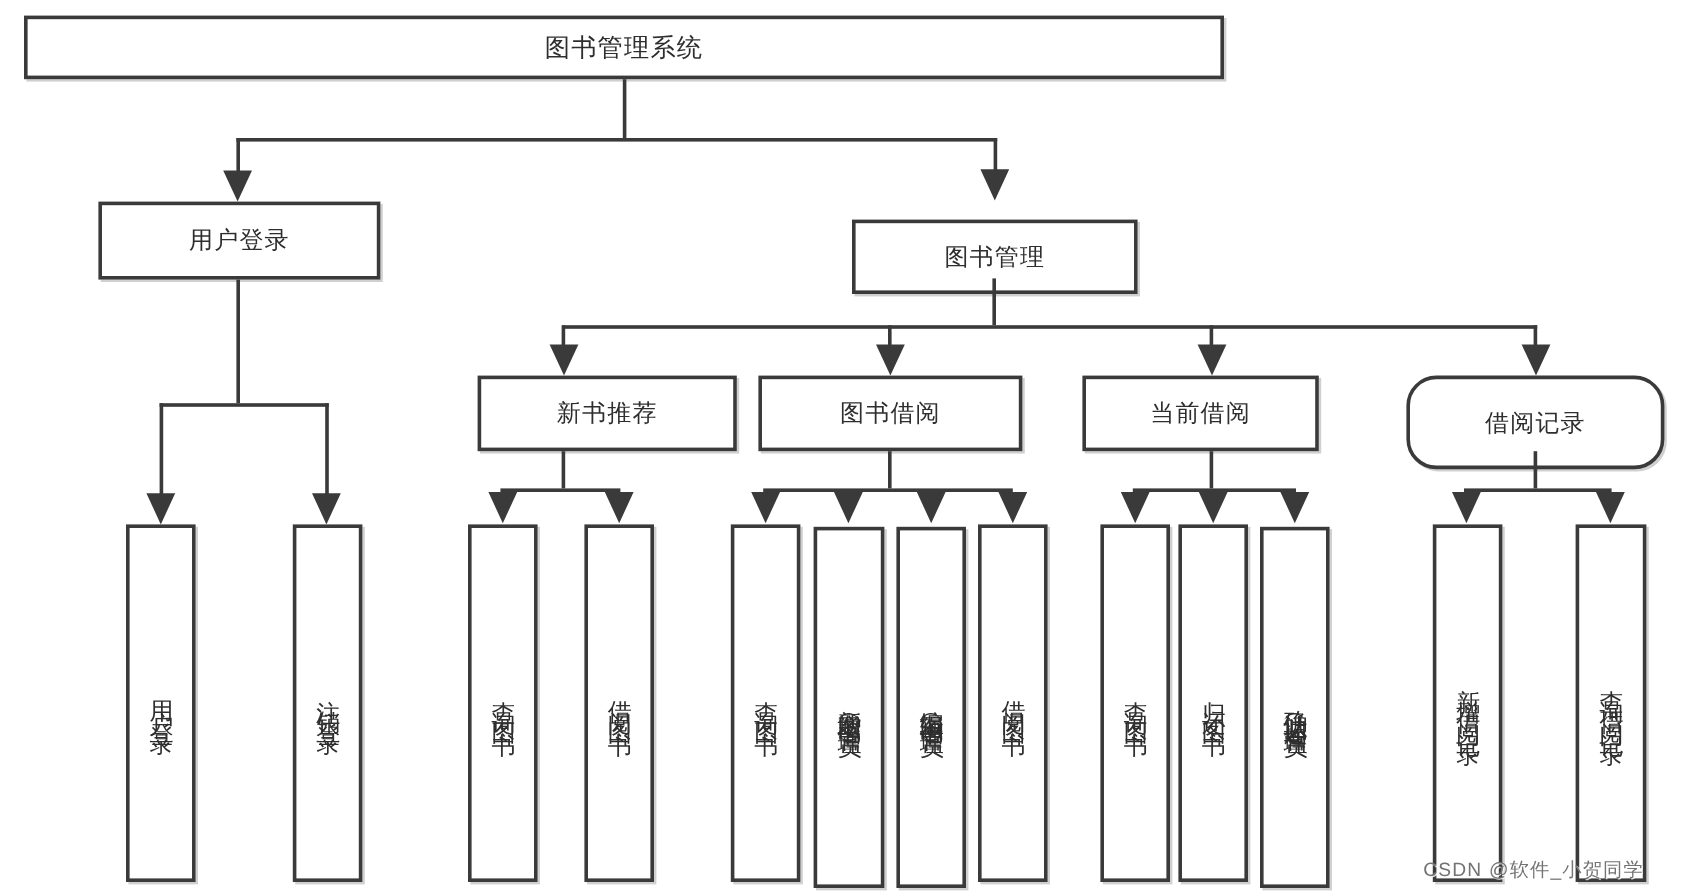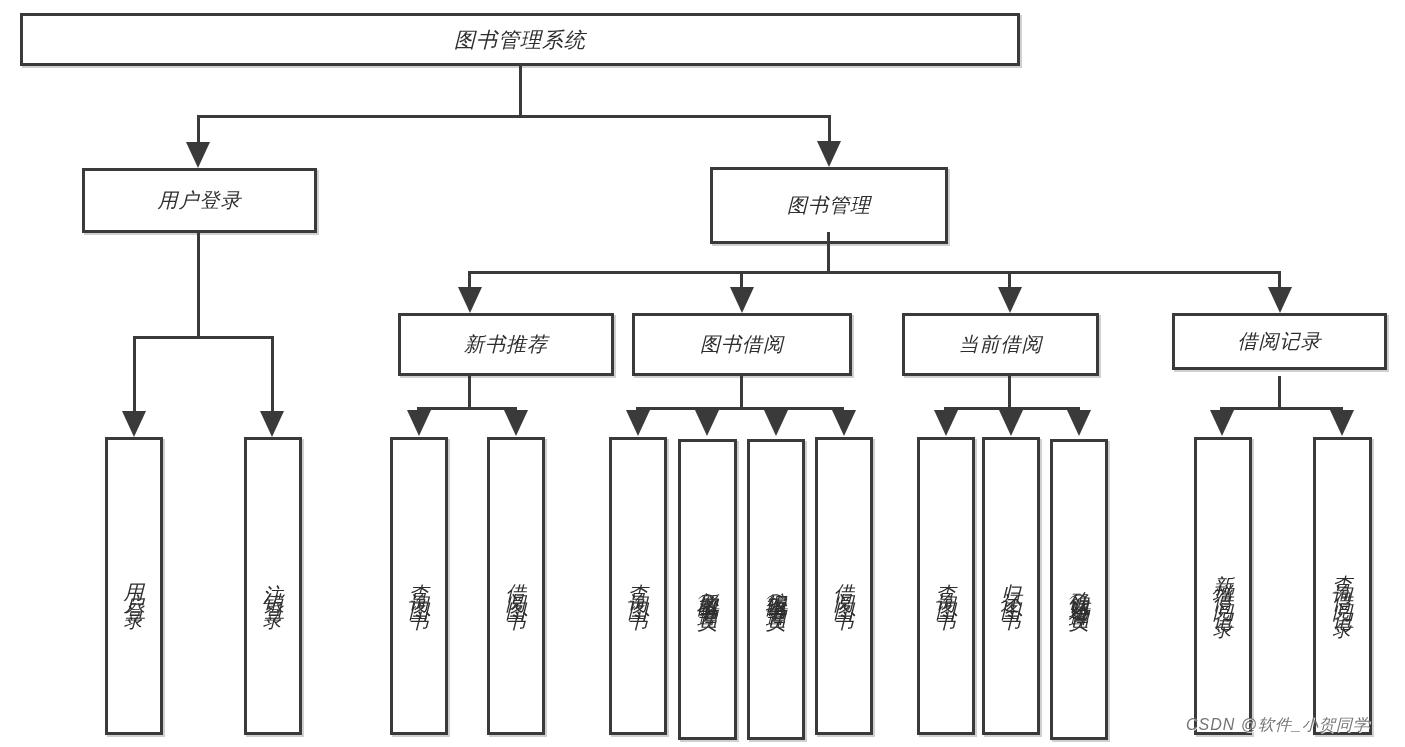--- a/index.html
+++ b/index.html
@@ -1,18 +1,18 @@
 <!DOCTYPE html>
 <html><head>
 <meta charset="utf-8">
 <style>
   html,body{margin:0;padding:0;background:#ffffff;}
   #canvas{
     position:relative;width:1405px;height:747px;background:#ffffff;
-    font-family:"Liberation Sans","DejaVu Sans",sans-serif;color:#2e2e2e;overflow:hidden;font-style:italic;
+    font-family:"Liberation Sans","DejaVu Sans",sans-serif;color:#2e2e2e;overflow:hidden;
   }
   .box{
     position:absolute;box-sizing:border-box;border:3px solid #3a3a3a;background:#ffffff;
     display:flex;align-items:center;justify-content:center;
     box-shadow:2px 2px 0 rgba(120,120,120,0.35);
   }
   .hbox{font-size:20px;letter-spacing:1px;}
   .rootbox{font-size:21px;}
   .vbox{
     writing-mode:vertical-rl;text-orientation:mixed;
@@ -44,21 +44,21 @@
   <div class="vline" style="left:519px;top:66px;height:49px;"></div>
   <div class="hline" style="left:197px;top:115px;width:634px;"></div>
   <div class="vline" style="left:197px;top:115px;height:32px;"></div>
   <div class="arrowhead" style="left:186px;top:142px;"></div>
   <div class="vline" style="left:828px;top:115px;height:31px;"></div>
   <div class="arrowhead" style="left:817px;top:141px;"></div>
 
   <div class="box hbox" style="left:82px;top:168px;width:235px;height:65px;">
     <span>用户登录</span>
   </div>
-  <div class="box hbox" style="left:710px;top:167px;width:238px;height:77px;">
+  <div class="box hbox" style="left:710px;top:183px;width:238px;height:62px;">
     <span>图书管理</span>
   </div>
 
   <div class="vline" style="left:197px;top:233px;height:103px;"></div>
   <div class="hline" style="left:133px;top:336px;width:141px;"></div>
   <div class="vline" style="left:133px;top:336px;height:77px;"></div>
   <div class="arrowhead" style="left:122px;top:411px;"></div>
   <div class="vline" style="left:271px;top:336px;height:77px;"></div>
   <div class="arrowhead" style="left:260px;top:411px;"></div>
 
@@ -75,21 +75,21 @@
 
   <div class="box hbox" style="left:362px;top:313px;width:216px;height:63px;margin-left:36px;">
     <span>新书推荐</span>
   </div>
   <div class="box hbox" style="left:632px;top:313px;width:220px;height:63px;">
     <span>图书借阅</span>
   </div>
   <div class="box hbox" style="left:902px;top:313px;width:197px;height:63px;">
     <span>当前借阅</span>
   </div>
-  <div class="box hbox" style="left:1172px;top:313px;width:215px;height:57px;">
+  <div class="box hbox" style="left:1172px;top:313px;width:215px;height:78px;border-radius:25px;">
     <span>借阅记录</span>
   </div>
 
   <div class="vline" style="left:468px;top:376px;height:31px;"></div>
   <div class="hline" style="left:417px;top:407px;width:100px;"></div>
   <div class="arrowhead" style="left:407px;top:410px;"></div>
   <div class="arrowhead" style="left:504px;top:410px;"></div>
 
   <div class="vline" style="left:740px;top:376px;height:31px;"></div>
   <div class="hline" style="left:636px;top:407px;width:208px;"></div>

